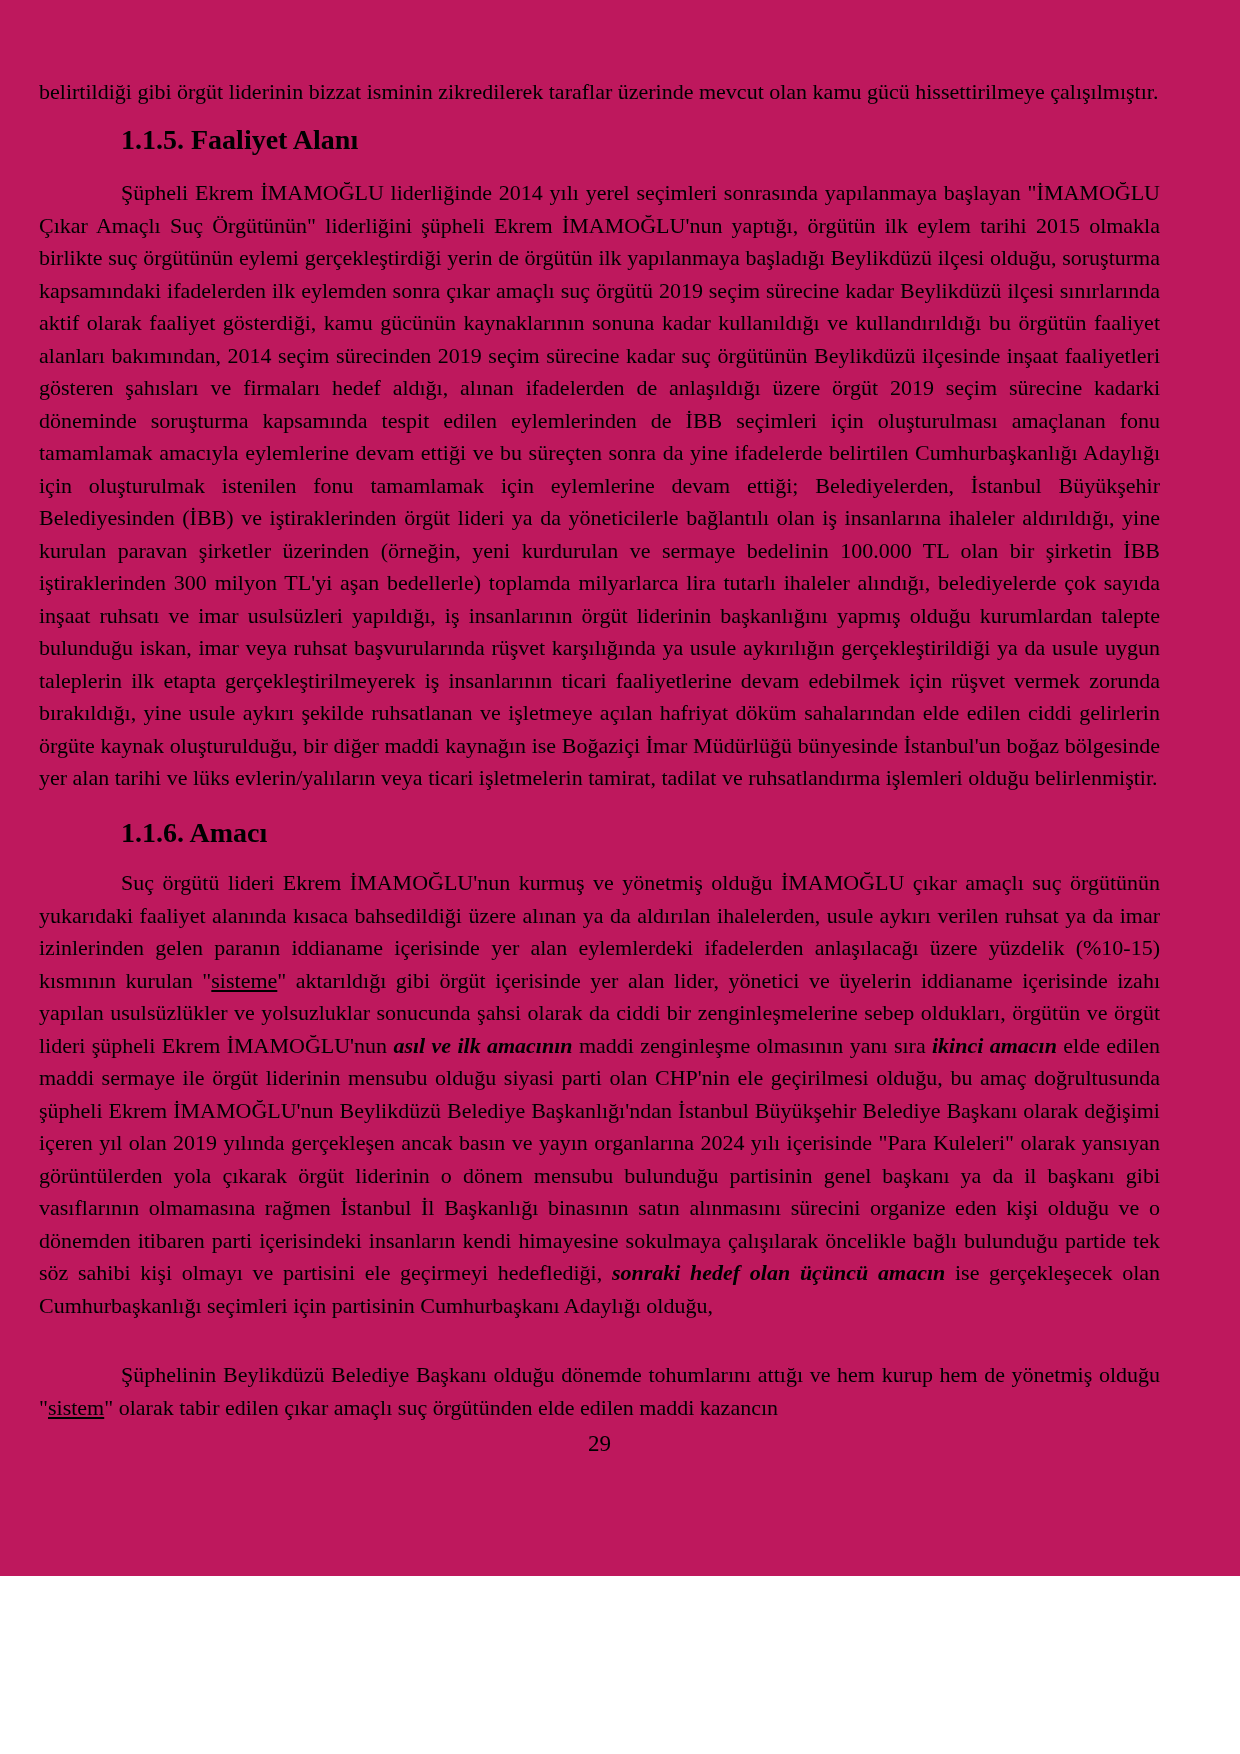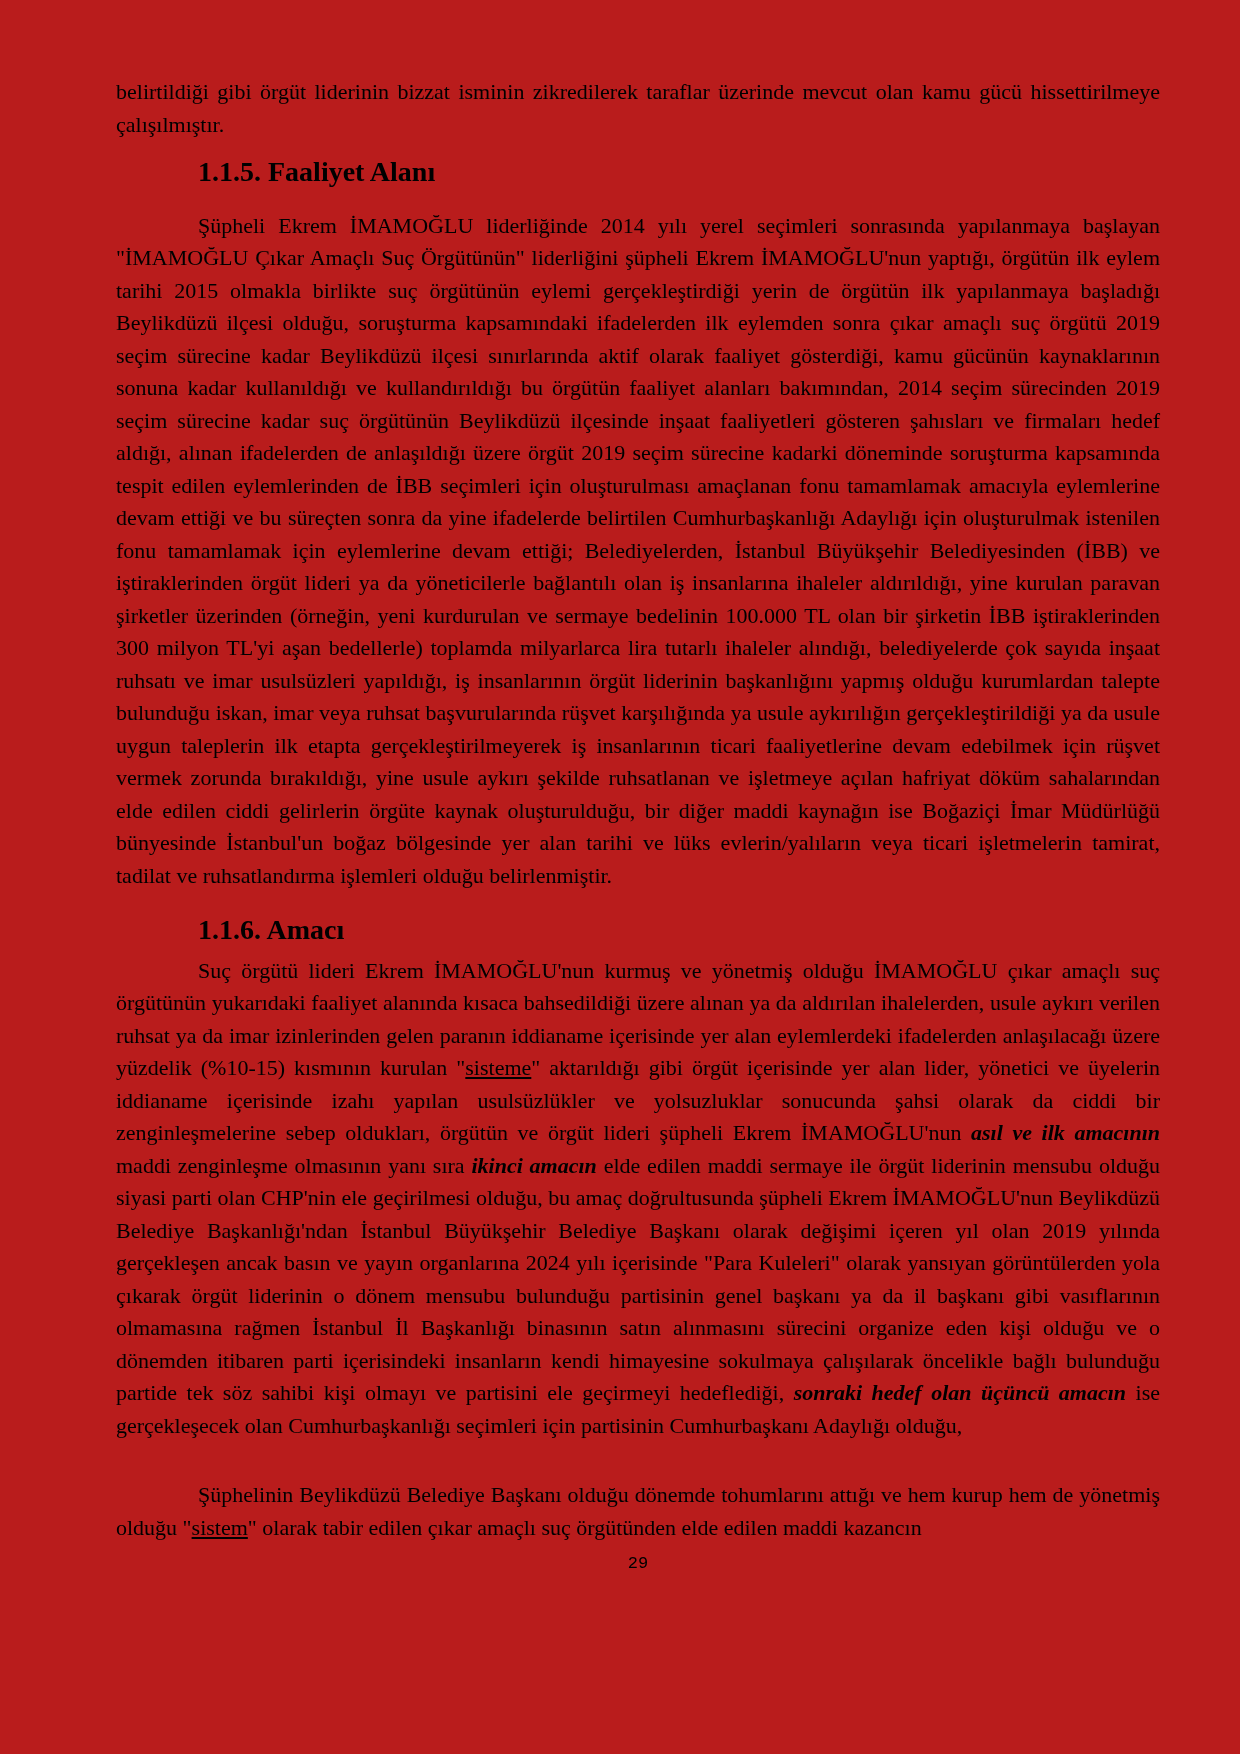--- a/index.html
+++ b/index.html
@@ -3,25 +3,25 @@
 <meta charset="utf-8">
 <style>
   html, body {
     margin: 0;
     padding: 0;
     background: #ffffff;
   }
   .page {
     position: relative;
     width: 1240px;
-    height: 1754px;
+    height: 1576px;
     margin: 0 auto;
-    background: #b91c1c;
+    background: #be185d;
     box-sizing: border-box;
-    padding: 76px 80px 0 116px;
+    padding: 76px 80px 0 39px;
     font-family: "Liberation Serif", "DejaVu Serif", serif;
     font-size: 22px;
     line-height: 32.5px;
     color: #000000;
     overflow: hidden;
   }
   p.body {
     margin: 0;
     text-align: justify;
   }
@@ -30,29 +30,29 @@
   }
   h3.section-heading {
     font-family: "Liberation Serif", "DejaVu Serif", serif;
     font-size: 28px;
     line-height: 32.5px;
     font-weight: bold;
     text-align: left;
     margin: 15px 0 21px 0;
     padding-left: 82px;
   }
-  h3.second { margin: 22px 0 8px 0; }
+  h3.second { margin: 22px 0 18px 0; }
   p.closing { margin-top: 37px; }
   .u { text-decoration: underline; }
   b { font-weight: bold; font-style: italic; }
   .page-number {
     margin-top: 5px;
     text-align: center;
-    font-family: Liberation Mono, monospace;
-    font-size: 17px;
+    font-family: Liberation Serif, serif;
+    font-size: 23px;
     line-height: 30px;
   }
 </style>
 </head>
 <body>
 
 <div class="page">
 
   <p class="body"><span>belirtildiği gibi örgüt liderinin bizzat isminin zikredilerek taraflar üzerinde mevcut olan kamu gücü hissettirilmeye çalışılmıştır.</span></p>
 

